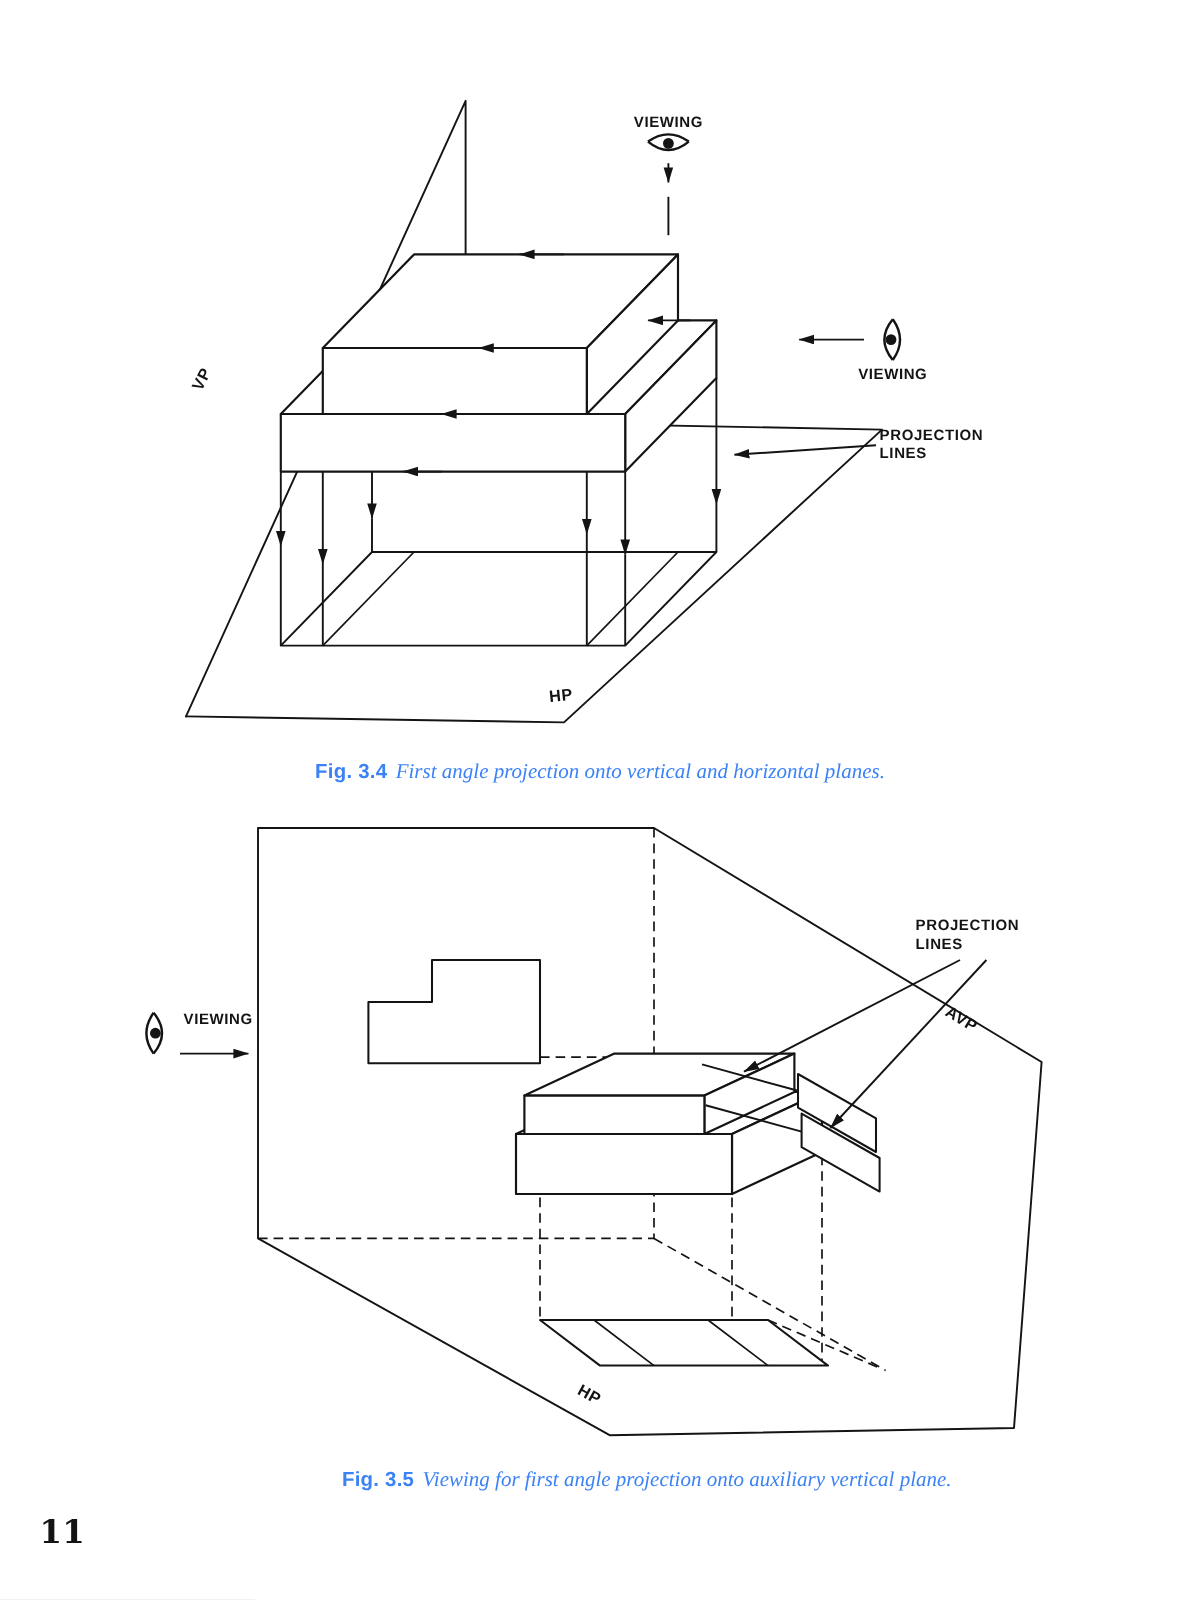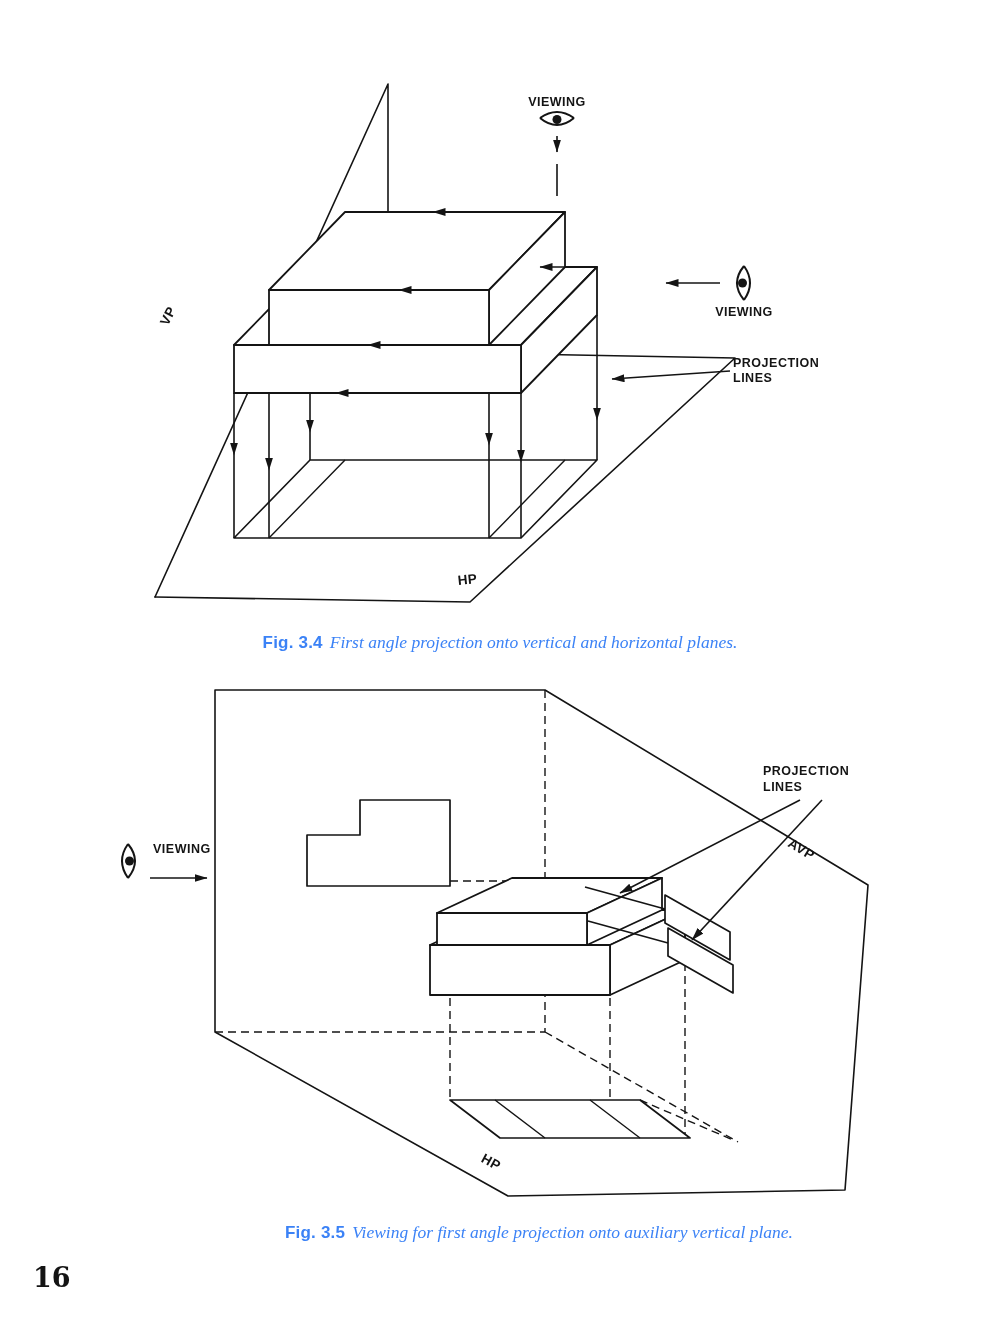--- a/index.html
+++ b/index.html
@@ -187,14 +187,14 @@
     </g>
 
     <text class="lbl2" transform="translate(799,193) rotate(31)" text-anchor="middle">AVP</text>
     <text class="lbl2" transform="translate(489,506) rotate(29)" text-anchor="middle">HP</text>
   </svg>
 
   <div class="caption cap35">
     <span class="cap-label">Fig. 3.5</span><span>Viewing for first angle projection onto auxiliary vertical plane.</span>
   </div>
 
-  <div class="page-number">16</div>
+  <div class="page-number">11</div>
 </div>
 
 </body></html>

